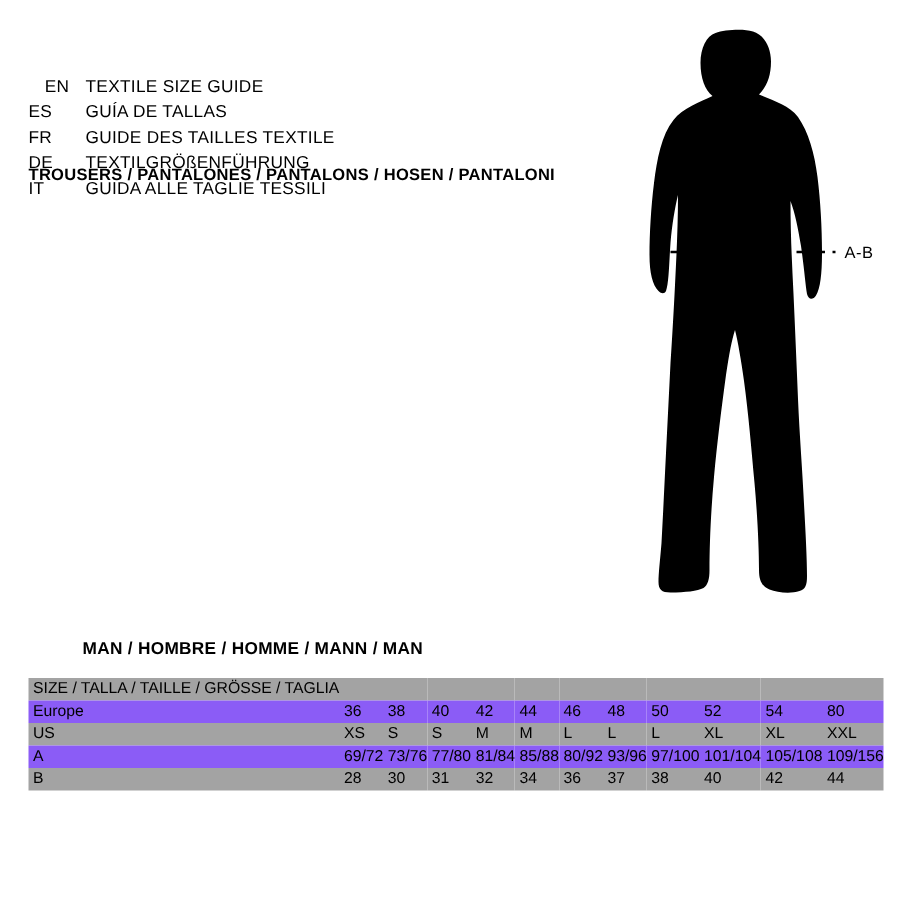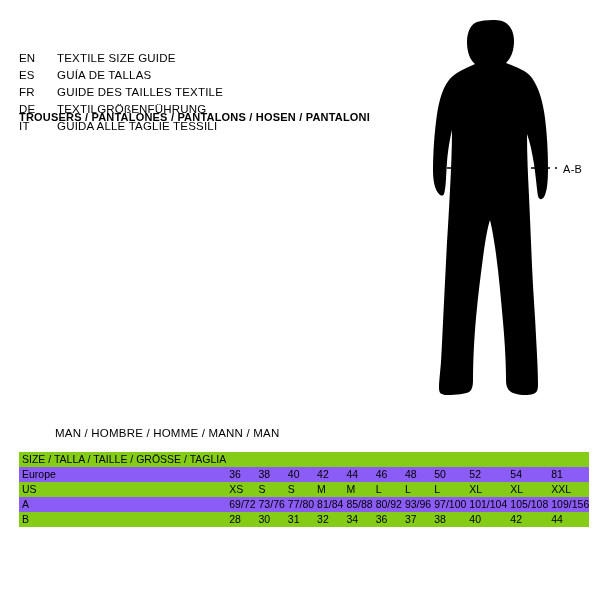--- a/index.html
+++ b/index.html
@@ -35,21 +35,21 @@
     width: 38px;
     font-size: 11.5px;
     letter-spacing: 0.2px;
   }
   .lang-text {
     font-size: 11.5px;
     letter-spacing: 0.2px;
     margin-top: 36px;
   }
   .lang-row.first .lang-code,
-  .lang-row.first .lang-text { font-weight: normal; }
+  .lang-row.first .lang-text { font-weight: normal; text-align: center; }
 
   .garment-title {
     position: absolute;
     left: 19px;
     top: 111px;
     font-size: 11px;
     font-weight: bold;
     letter-spacing: 0.2px;
   }
 
@@ -69,40 +69,40 @@
     font-size: 11px;
     letter-spacing: 0.3px;
   }
 
   
   .table-title {
     position: absolute;
     left: 19px;
     top: 427px;
     font-size: 11.5px;
-    font-weight: normal;
+    font-weight: bold;
     letter-spacing: 0.2px;
     padding-left: 36px;
   }
 
   table.size-table {
     position: absolute;
     left: 19px;
     top: 452px;
     width: 562px;
     border-collapse: collapse;
     font-size: 10.5px;
   }
   table.size-table td {
     padding: 0 0 0 3px;
     height: 15px;
     line-height: 15px;
     white-space: nowrap;
   }
-  table.size-table tr.shaded td { background: #84cc16; }
+  table.size-table tr.shaded td { background: #a3a3a3; }
   table.size-table tr.plain td { background: #8b5cf6; }
   td.label-cell { width: 90px; }
   td.val { width: 42px; }
   tr.head td { font-weight: normal; }
 
   .footnotes {
     position: absolute;
     left: 19px;
     top: 556px;
     font-size: 9.8px;
@@ -215,21 +215,21 @@
         <td class="val">36</td>
         <td class="val">38</td>
         <td class="val">40</td>
         <td class="val">42</td>
         <td class="val">44</td>
         <td class="val">46</td>
         <td class="val">48</td>
         <td class="val">50</td>
         <td class="val">52</td>
         <td class="val">54</td>
-        <td class="val">81</td>
+        <td class="val">80</td>
       </tr>
       <tr class="shaded">
         <td class="label-cell">US</td>
         <td class="val">XS</td>
         <td class="val">S</td>
         <td class="val">S</td>
         <td class="val">M</td>
         <td class="val">M</td>
         <td class="val">L</td>
         <td class="val">L</td>

